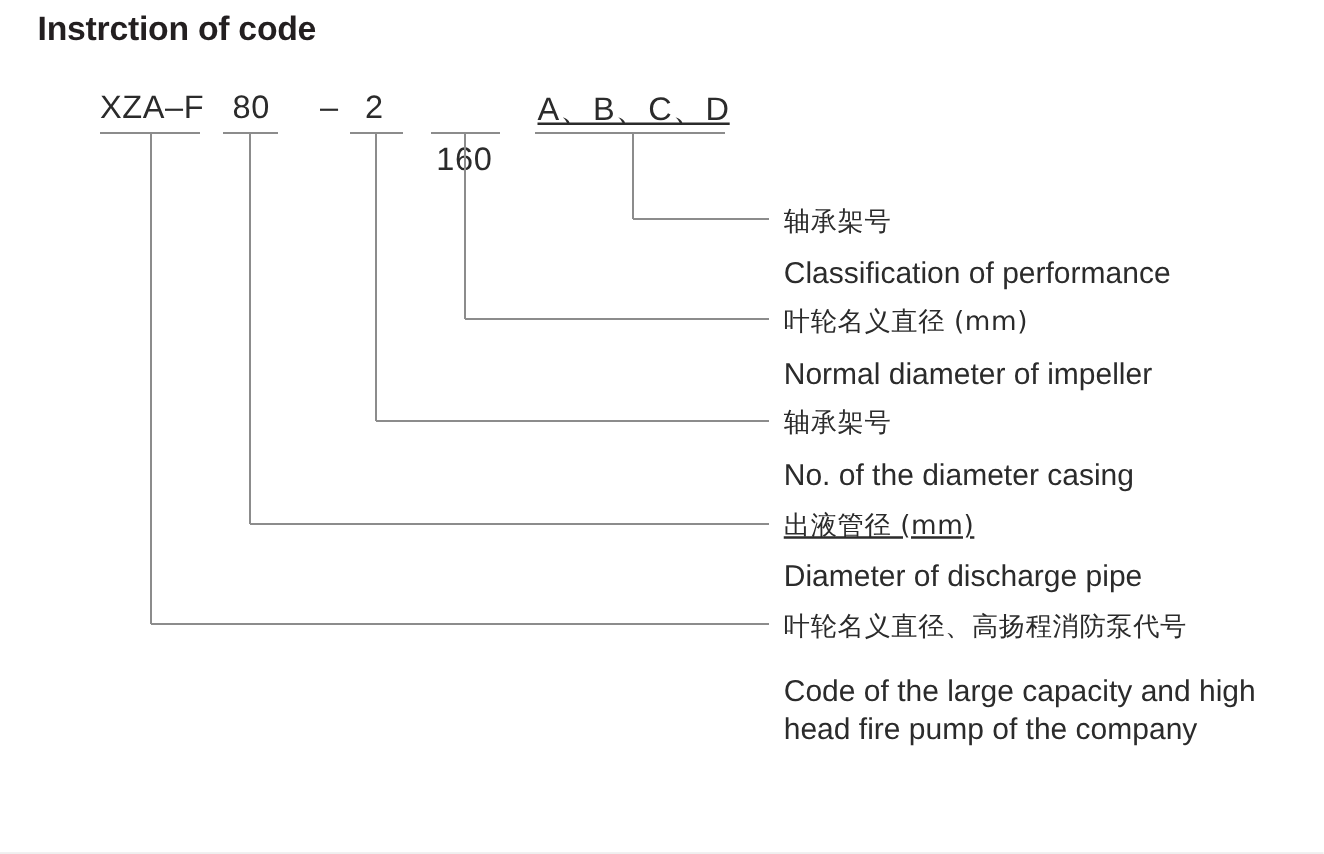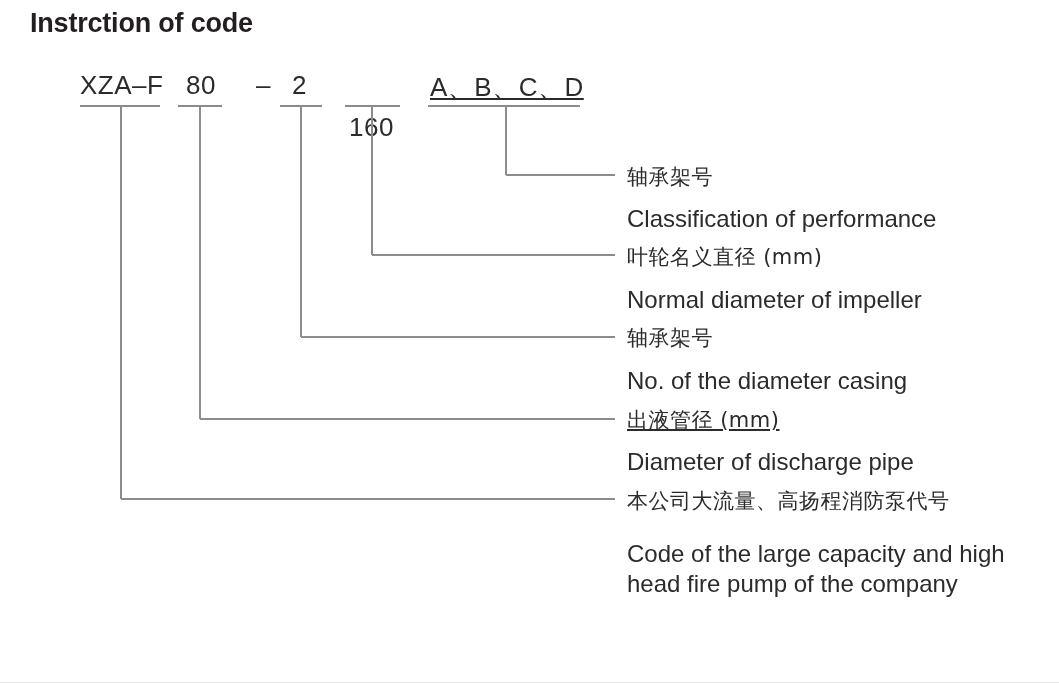--- a/index.html
+++ b/index.html
@@ -119,18 +119,18 @@
 
   <div id="labels">
       <div class="label-line label-cn" style="top: 167px;">轴承架号</div>
       <div class="label-line label-en" style="top: 207px;">Classification of performance</div>
       <div class="label-line label-cn" style="top: 247px;">叶轮名义直径 (mm)</div>
       <div class="label-line label-en" style="top: 288px;">Normal diameter of impeller</div>
       <div class="label-line label-cn" style="top: 328px;">轴承架号</div>
       <div class="label-line label-en" style="top: 369px;">No.  of the diameter casing</div>
       <div class="label-line label-cn" style="top: 410px; text-decoration: underline;">出液管径 (mm)</div>
       <div class="label-line label-en" style="top: 450px;">Diameter of discharge pipe</div>
-      <div class="label-line label-cn" style="top: 491px;">本公司大流量、高扬程消防泵代号</div>
+      <div class="label-line label-cn" style="top: 491px;">叶轮名义直径、高扬程消防泵代号</div>
       <div class="label-line label-en" style="top: 542px;">Code of the large capacity and high</div>
       <div class="label-line label-en" style="top: 572px;">head fire pump of the company</div>
     </div>
 
 </div>
 
 </body></html>

